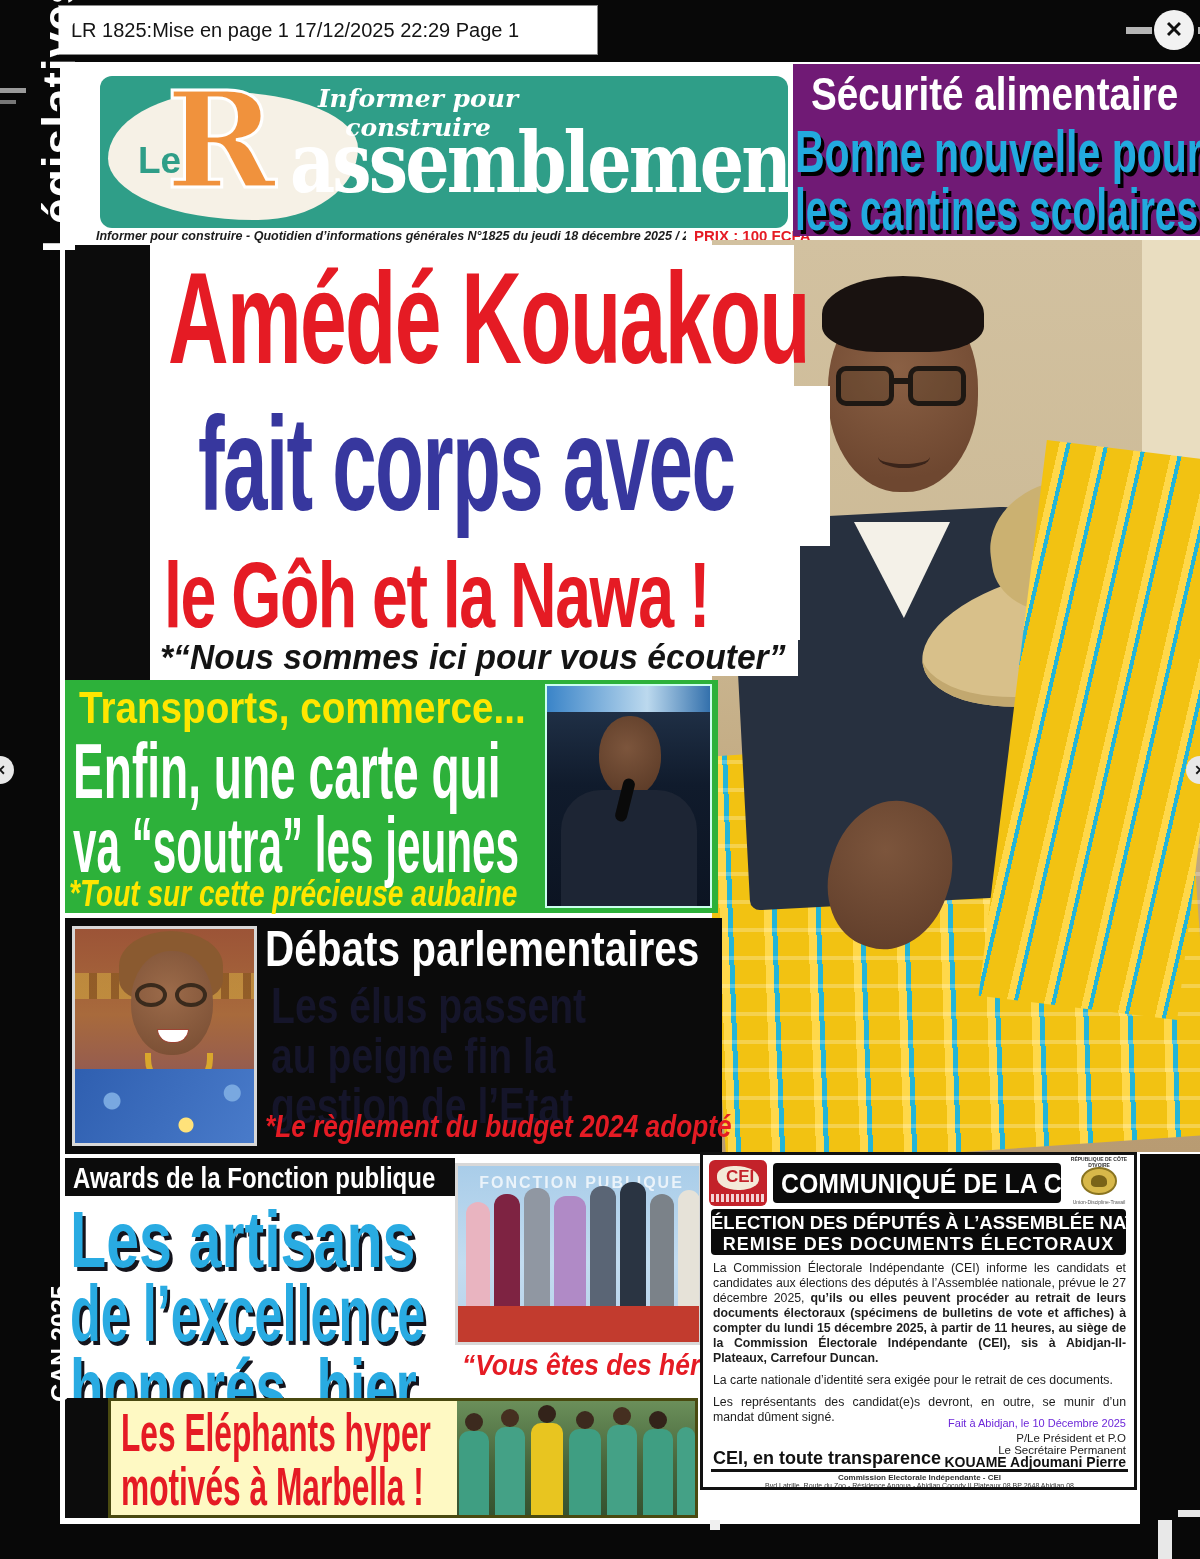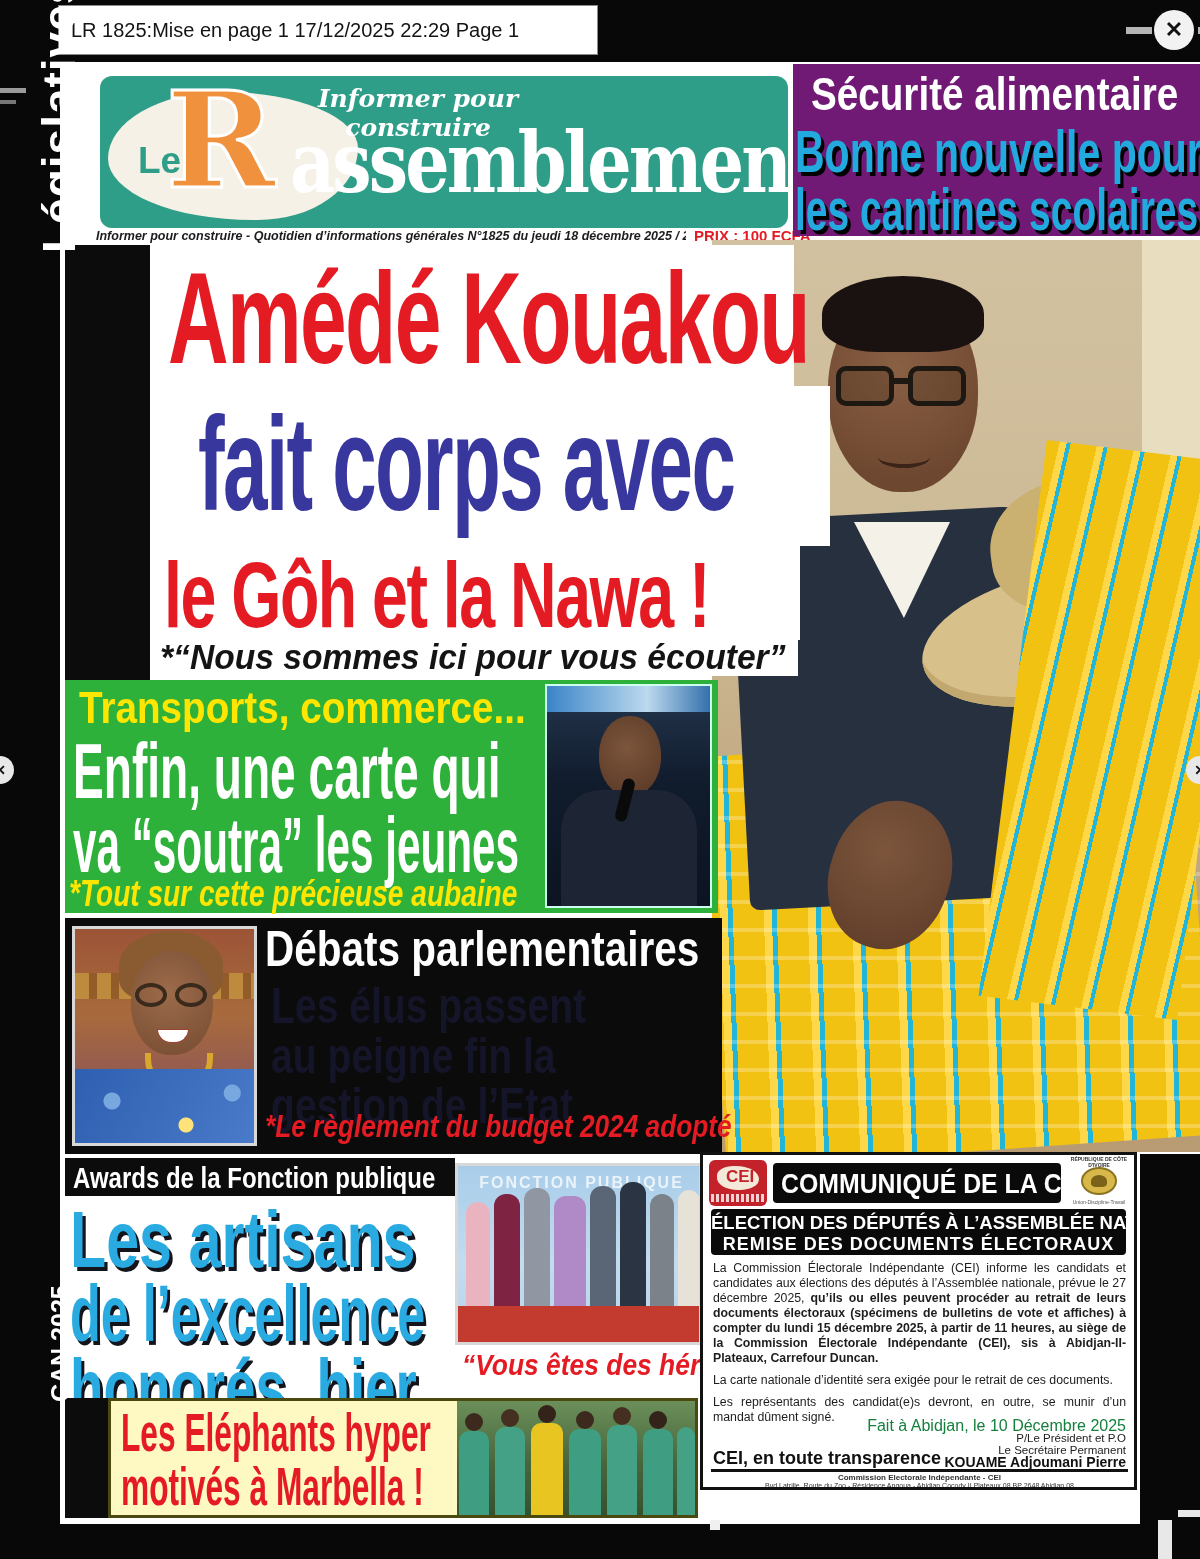--- a/index.html
+++ b/index.html
@@ -195,21 +195,21 @@
     <div class="abs" style="left:8px;top:54px;width:415px;height:46px;background:#0a0a0a;border-radius:4px;text-align:center;color:#fff;">
       <div style="font-size:18.5px;font-weight:bold;margin-top:3px;white-space:nowrap;">ÉLECTION DES DÉPUTÉS À L’ASSEMBLÉE NATIONALE:</div>
       <div style="font-size:18px;font-weight:bold;letter-spacing:1px;white-space:nowrap;">REMISE DES DOCUMENTS ÉLECTORAUX</div>
     </div>
 
     <div class="abs" style="left:10px;top:106px;width:413px;">
       <p class="cei-p"><span>La Commission Électorale Indépendante (CEI) informe les candidats et candidates aux élections des députés à  l’Assemblée nationale, prévue le 27 décembre 2025, </span><b>qu’ils ou elles peuvent procéder au retrait de leurs documents électoraux (spécimens de bulletins de vote et affiches) à compter du lundi 15 décembre 2025, à partir de 11 heures, au siège de la Commission Électorale Indépendante (CEI), sis à Abidjan-II-Plateaux, Carrefour Duncan.</b></p>
       <p class="cei-p">La carte nationale d’identité sera exigée pour le retrait de ces documents.</p>
       <p class="cei-p">Les représentants des candidat(e)s devront, en outre, se munir d’un mandat dûment signé.</p>
     </div>
-    <div class="abs" style="left:10px;top:262px;width:413px;text-align:right;font-size:16px;color:#15803d;">Fait à Abidjan, le 10 Décembre 2025</div>
+    <div class="abs" style="left:10px;top:262px;width:413px;text-align:right;font-size:11px;color:#6d28d9;">Fait à Abidjan, le 10 Décembre 2025</div>
     <div class="abs" style="left:10px;top:277px;width:413px;text-align:right;font-size:11.5px;color:#222;">P/Le Président et P.O</div>
     <div class="abs" style="left:10px;top:289px;width:413px;text-align:right;font-size:11.5px;color:#222;">Le Secrétaire Permanent</div>
     <div class="abs" style="left:10px;top:293px;font-size:18px;font-weight:bold;color:#111;">CEI, en toute transparence</div>
     <div class="abs" style="left:10px;top:299px;width:413px;text-align:right;font-size:14px;font-weight:bold;color:#111;">KOUAME Adjoumani Pierre</div>
     <div class="abs" style="left:8px;top:314px;width:417px;height:3px;background:#111;"></div>
     <div class="abs" style="left:8px;top:318px;width:417px;text-align:center;color:#333;">
       <div style="font-size:8px;font-weight:bold;">Commission Electorale Indépendante - CEI</div>
       <div style="font-size:7px;">Bvd Latrille, Route du Zoo - Résidence Angoua - Abidjan Cocody II Plateaux 08 BP 2648 Abidjan 08</div>
       <div style="font-size:7px;font-weight:bold;">Téléphone : +225 272240 0990 – Fax : +225 272240 0992 - Site Internet : www.cei.ci</div>
     </div>

